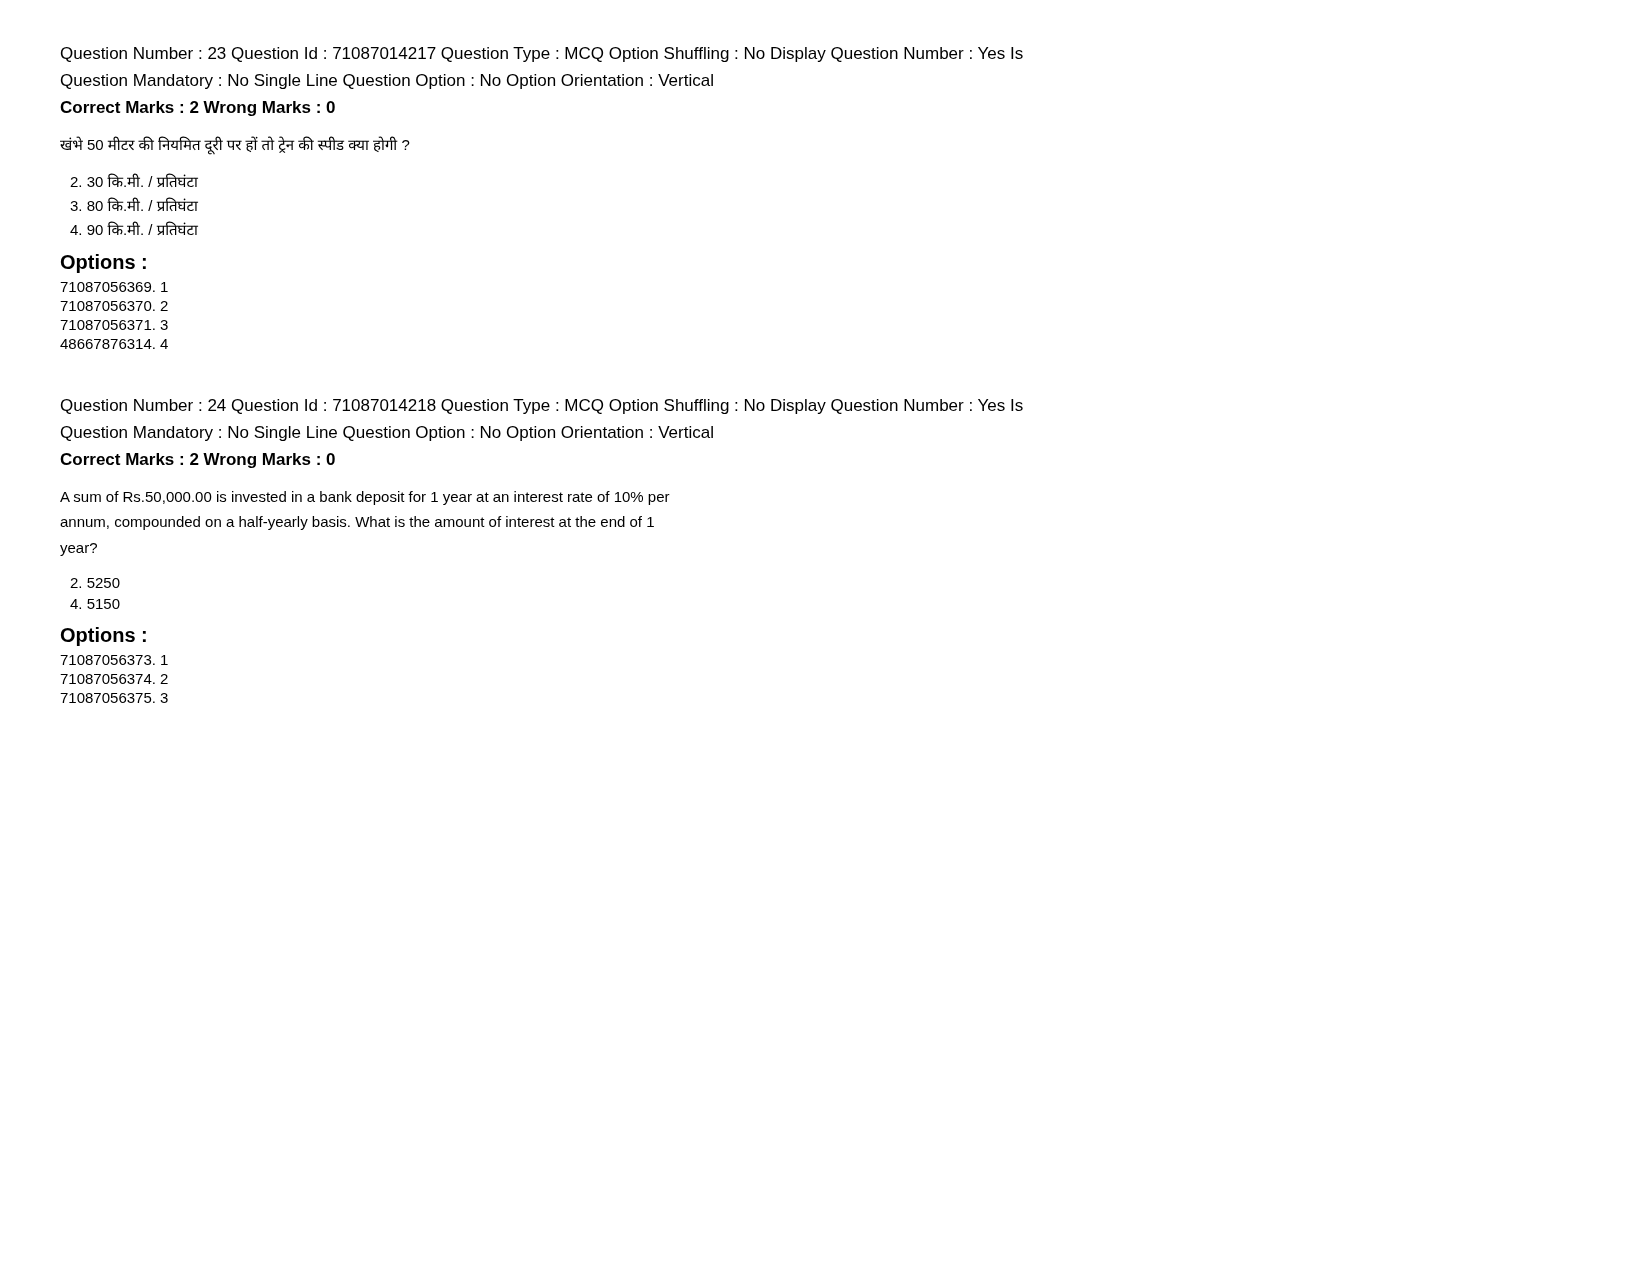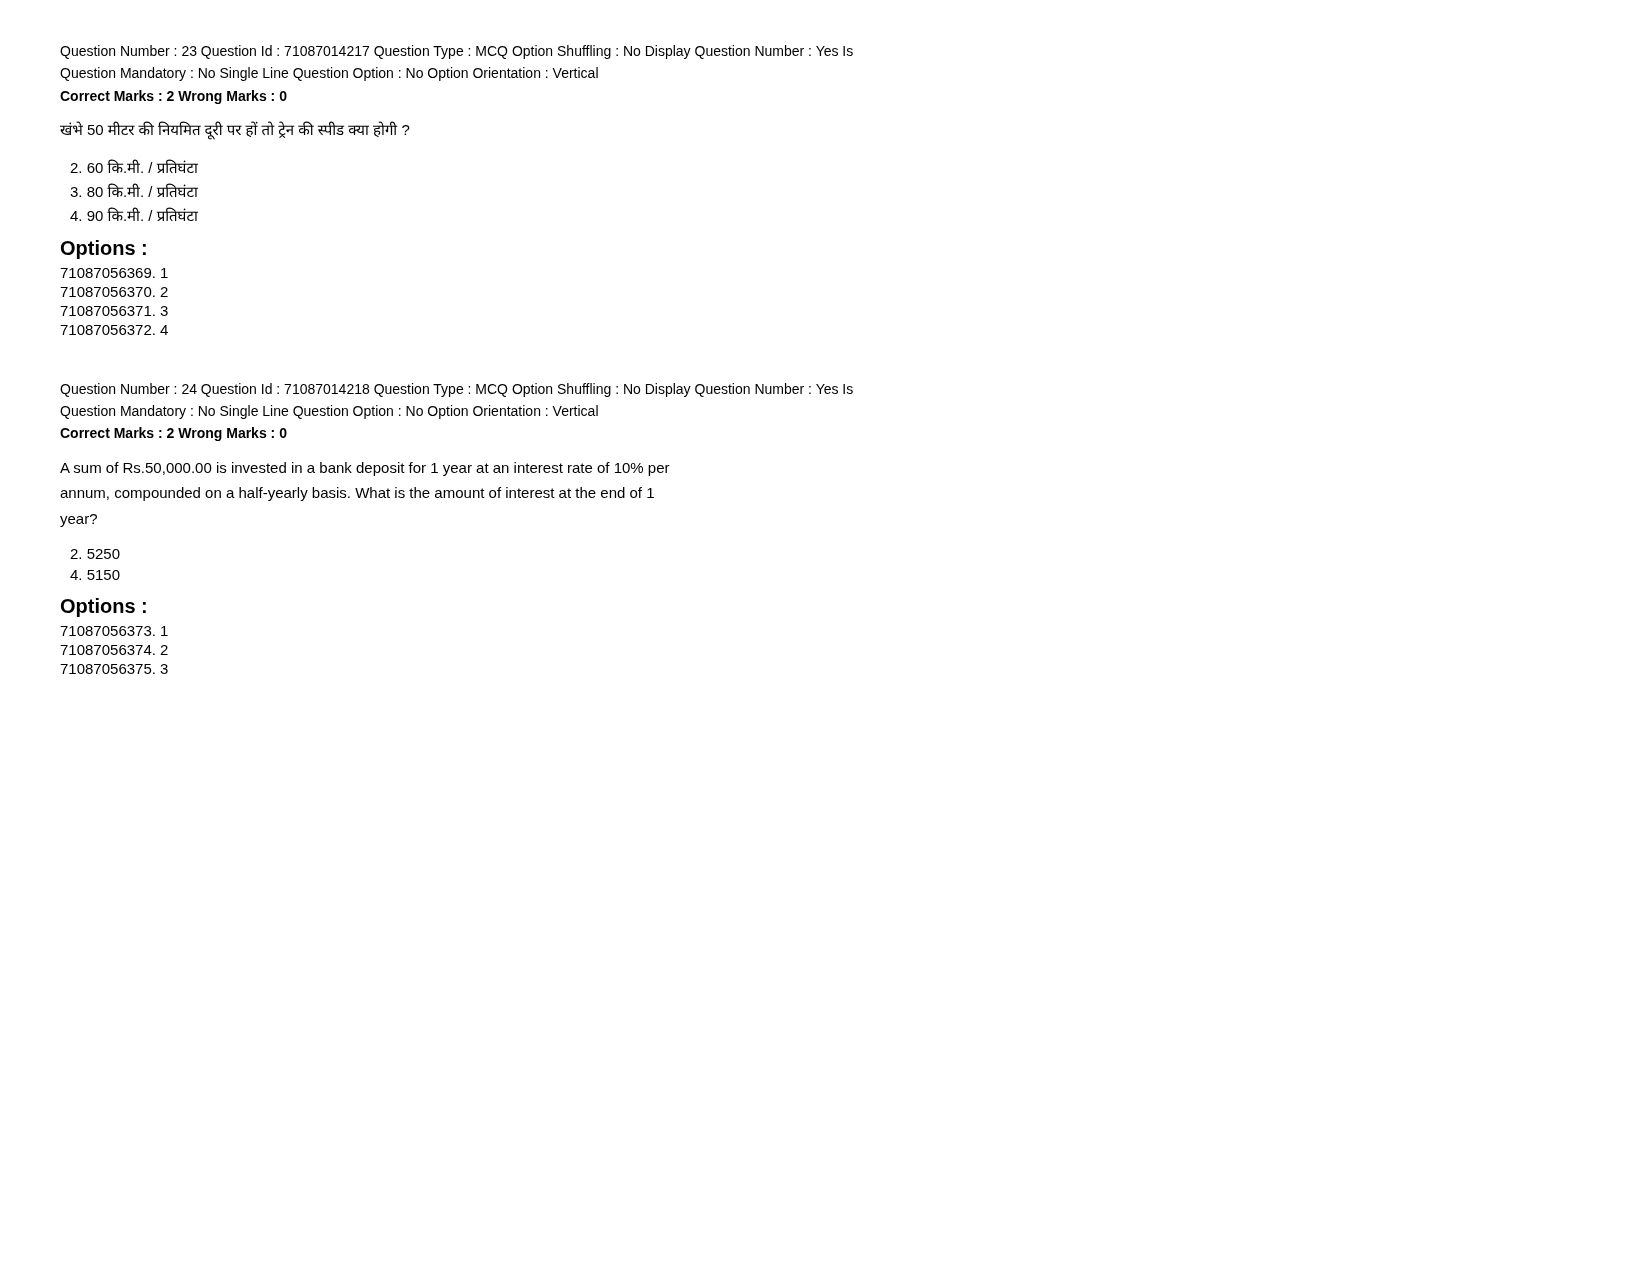--- a/index.html
+++ b/index.html
@@ -13,21 +13,21 @@
       font-size: 15px;
       color: #000000;
       padding: 40px 60px;
       width: 1650px;
       min-height: 1275px;
     }
     .question-block {
       margin-bottom: 40px;
     }
     .question-meta {
-      font-size: 14px;
+      font-size: 17px;
       line-height: 1.6;
       margin-bottom: 10px;
       font-weight: normal;
     }
     .question-meta .marks-line {
       font-weight: bold;
     }
     .question-text {
       font-size: 15px;
       line-height: 1.7;
@@ -65,31 +65,31 @@
     <div>Question Number : 23 Question Id : 71087014217 Question Type : MCQ Option Shuffling : No Display Question Number : Yes Is</div>
     <div>Question Mandatory : No Single Line Question Option : No Option Orientation : Vertical</div>
     <div class="marks-line">Correct Marks : 2 Wrong Marks : 0</div>
   </div>
 
   <div class="question-text">
     <div>खंभे 50 मीटर की नियमित दूरी पर हों तो ट्रेन की स्पीड क्या होगी ?</div>
   </div>
 
   <ul class="options-list">
-    <li>2. <span>60 कि.मी. / प्रतिघंटा</span></li>
+    <li>2. <span>30 कि.मी. / प्रतिघंटा</span></li>
     <li>3. <span>80 कि.मी. / प्रतिघंटा</span></li>
     <li>4. <span>90 कि.मी. / प्रतिघंटा</span></li>
   </ul>
 
   <div class="options-label">Options :</div>
   <ul class="option-id-list">
     <li><span>71087056369</span>. <span>1</span></li>
     <li><span>71087056370</span>. <span>2</span></li>
     <li><span>71087056371</span>. <span>3</span></li>
-    <li><span>71087056372</span>. <span>4</span></li>
+    <li><span>48667876314</span>. <span>4</span></li>
   </ul>
 </div>
 
 <div class="question-block">
   <div class="question-meta">
     <div>Question Number : 24 Question Id : 71087014218 Question Type : MCQ Option Shuffling : No Display Question Number : Yes Is</div>
     <div>Question Mandatory : No Single Line Question Option : No Option Orientation : Vertical</div>
     <div class="marks-line">Correct Marks : 2 Wrong Marks : 0</div>
   </div>
 

